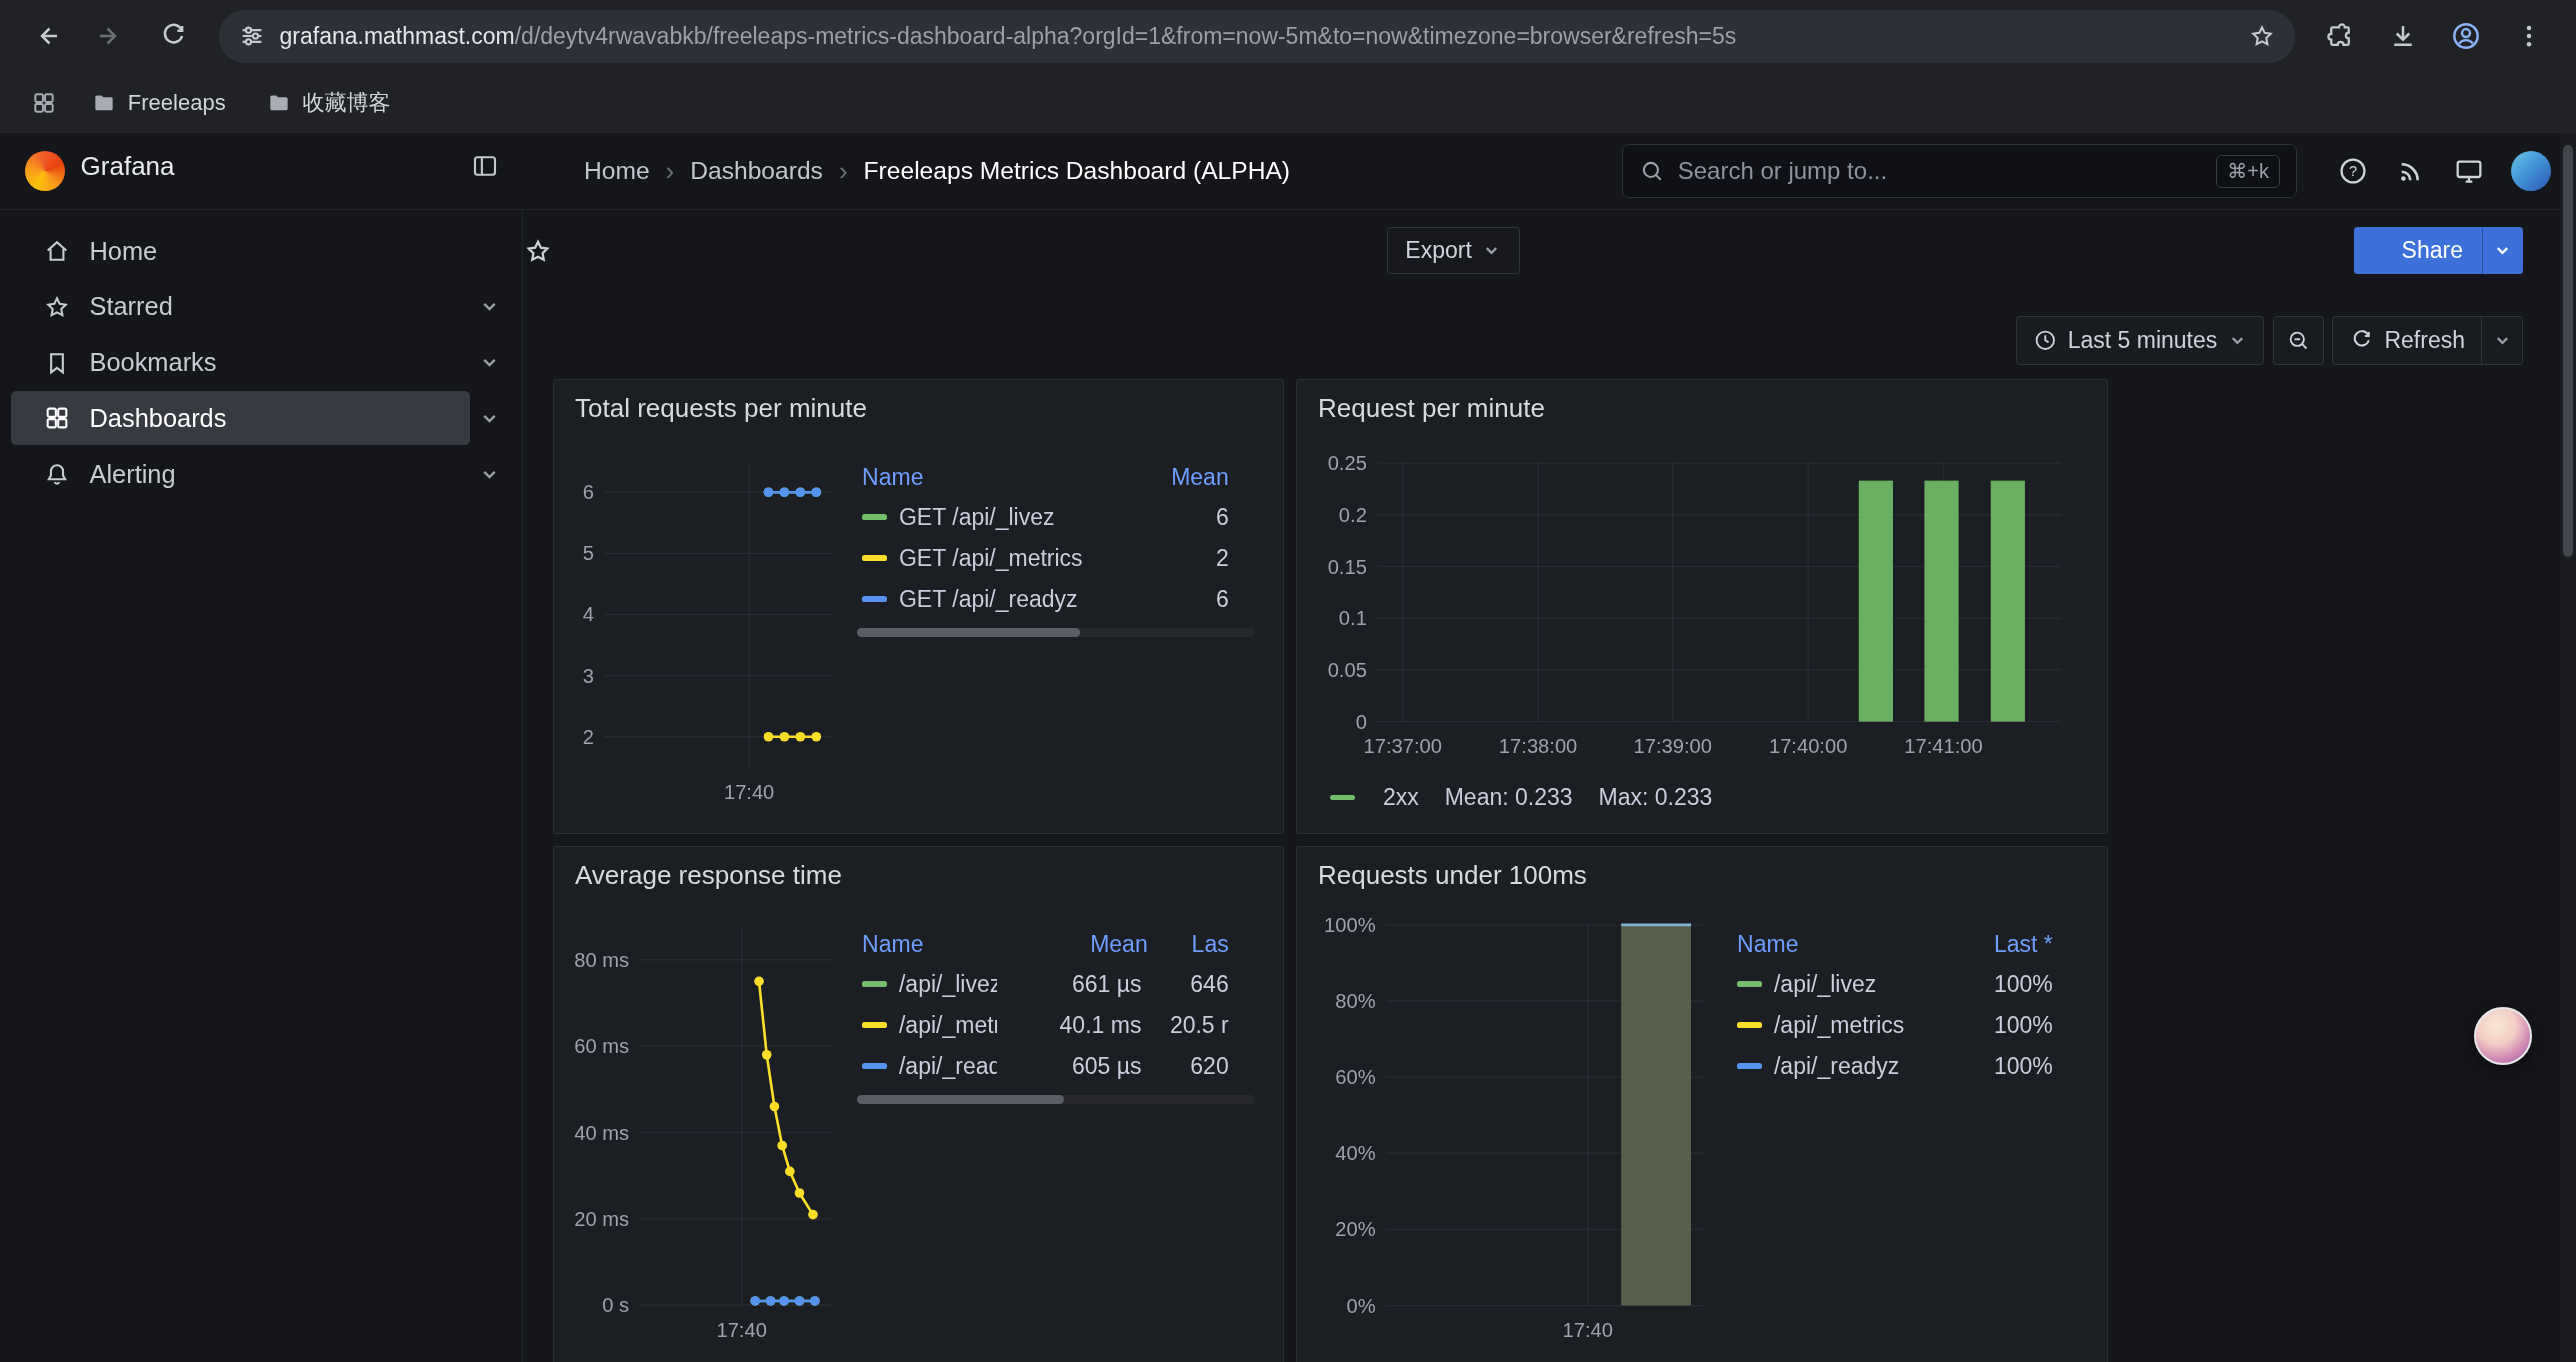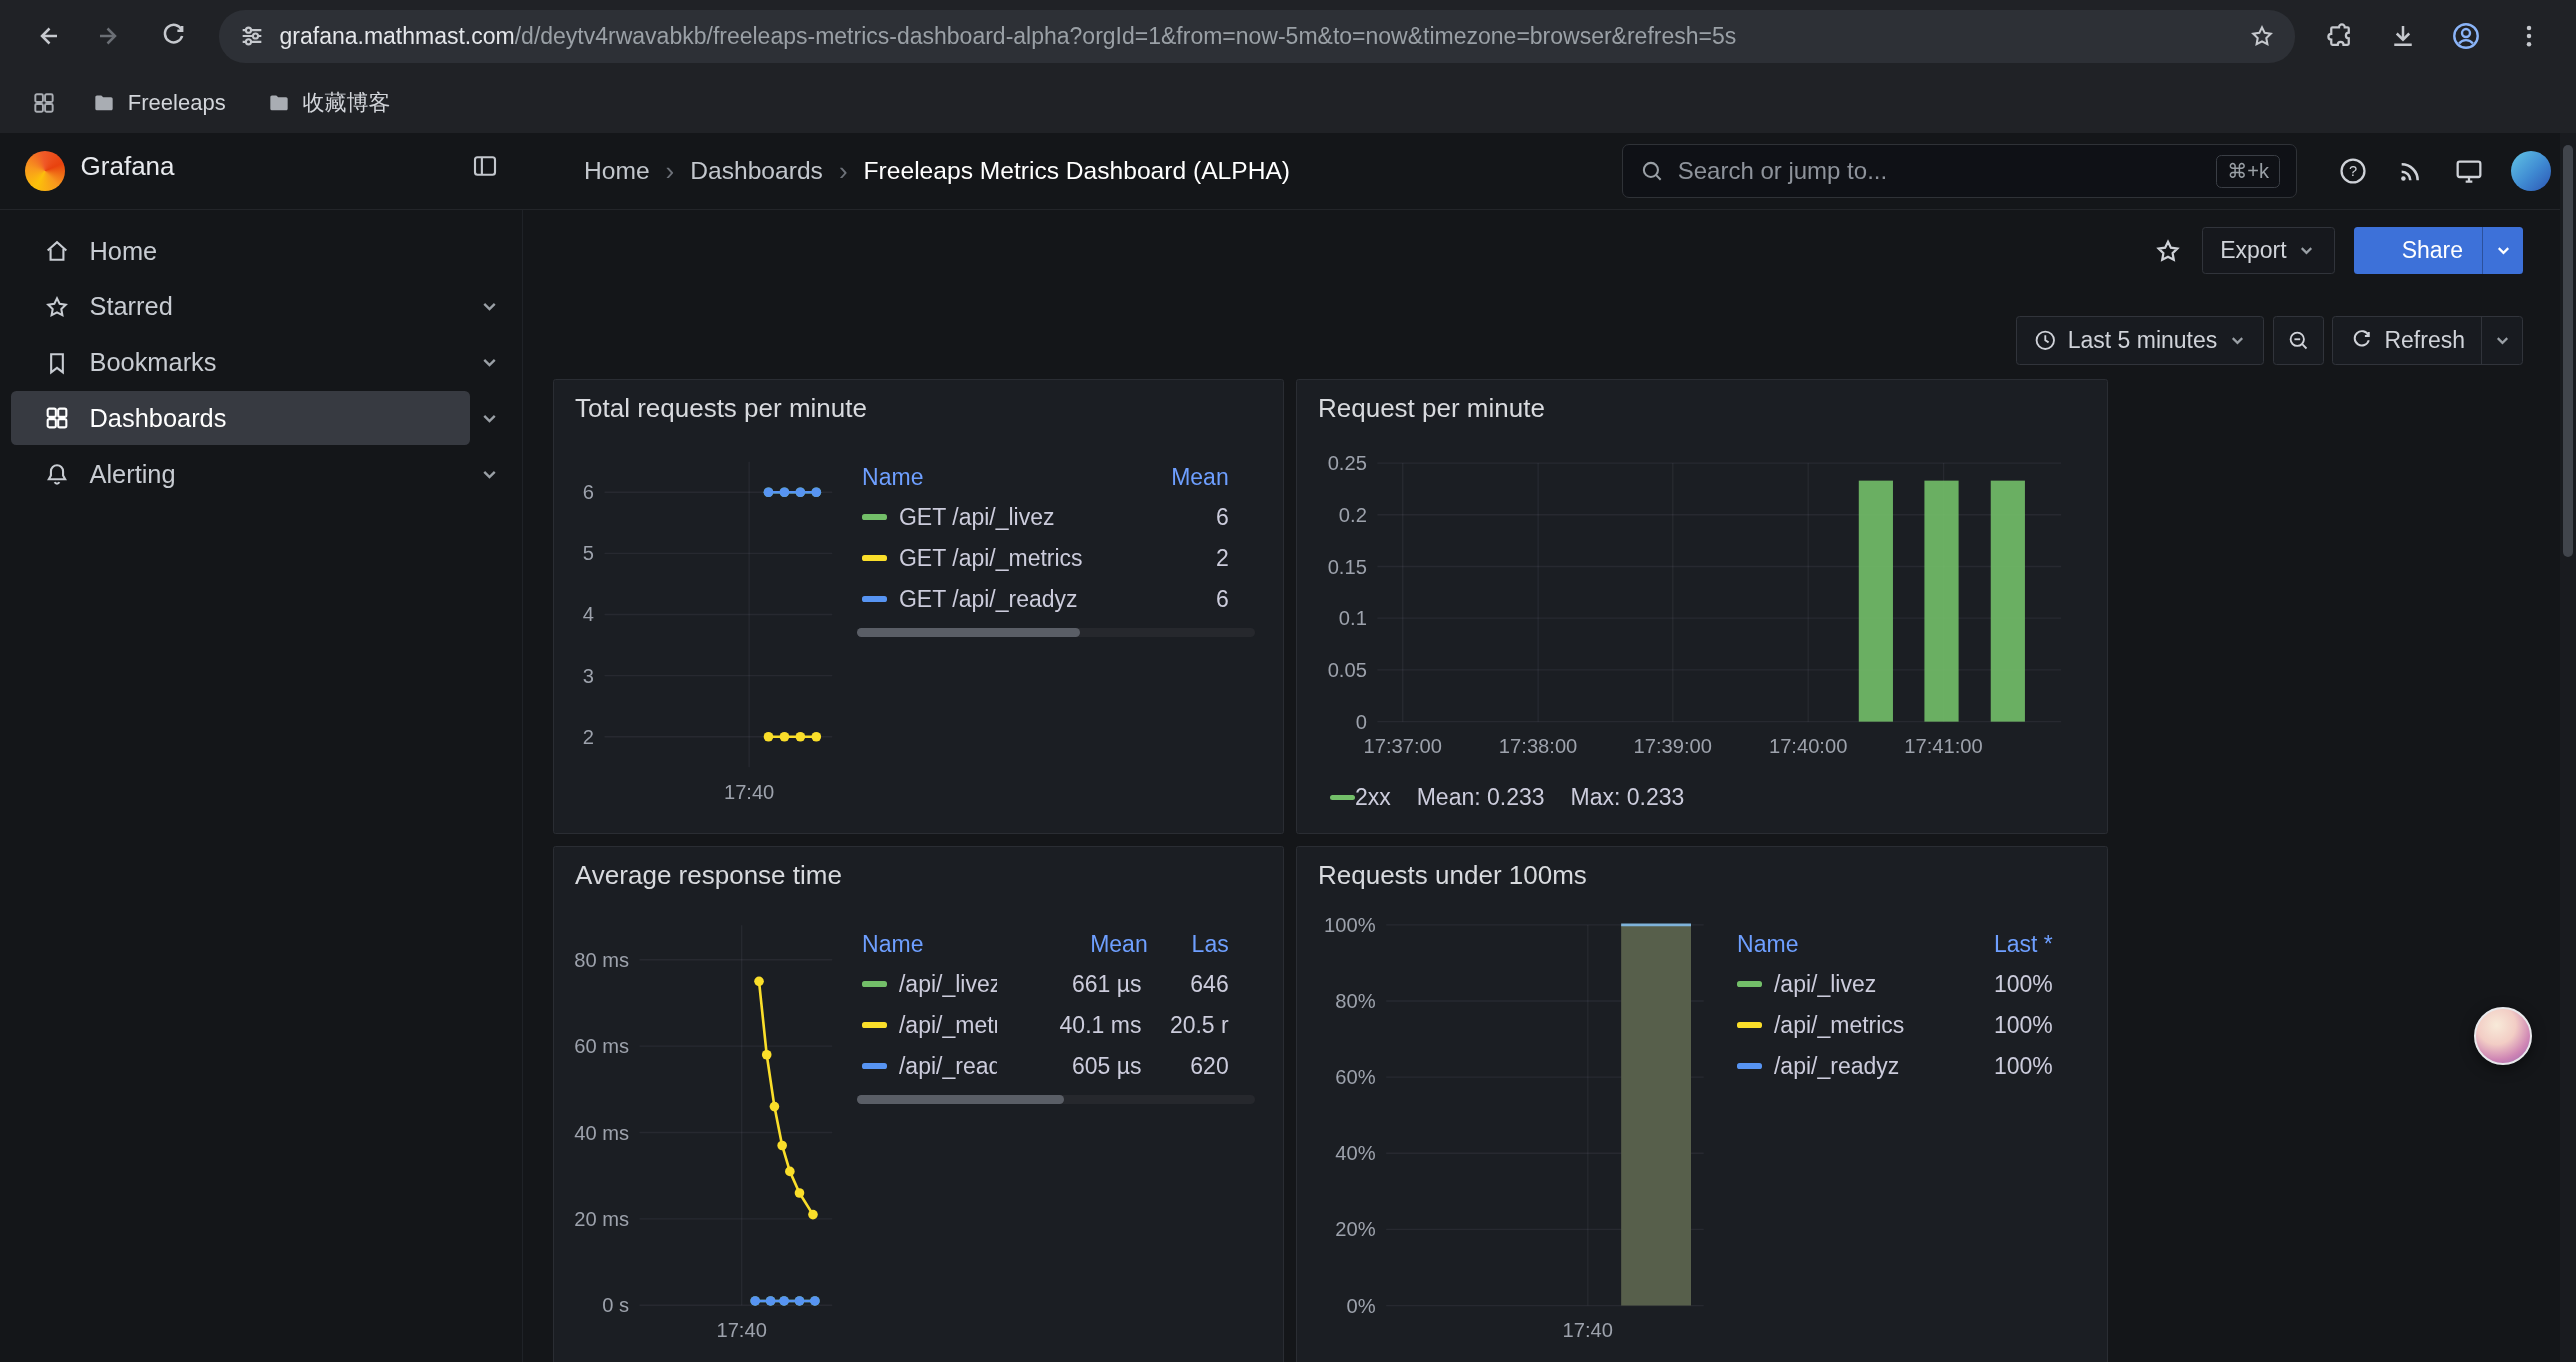--- a/index.html
+++ b/index.html
@@ -38,21 +38,21 @@
 
   .app-body { flex:1; display:flex; min-height:0; }
   .sidebar { width:523px; flex:none; border-right:0.9px solid #1f2227; padding-top:12.3px; }
   .nav-row { display:flex; align-items:center; height:54px; margin:1.8px 12.3px 1.8px 10.5px; }
   .nav-pill { flex:1; display:flex; align-items:center; gap:19px; height:100%; border-radius:5.3px; padding:0 0 0 32px; color:#c8ccd2; }
   .nav-row.active .nav-pill { background:#373a41; color:#ffffff; }
   .nav-label { font-size:25.4px; }
   .nav-chev { width:40px; display:flex; justify-content:center; color:#9aa0a6; }
 
   .main { flex:1; display:flex; flex-direction:column; min-width:0; position:relative; }
-  .subheader { height:65px; display:flex; align-items:center; justify-content:flex-end; gap:19px; padding:16px 53px 0 0; }
+  .subheader { height:65px; display:flex; align-items:center; justify-content:space-between; gap:19px; padding:16px 53px 0 0; }
   .ghostbtn { height:47px; display:flex; align-items:center; gap:10.5px; padding:0 17.5px; background:#16181d; border:0.9px solid #31343b; border-radius:3.5px; color:#d0d3d9; font-size:23px; }
   .bluebtn { height:47px; display:flex; align-items:stretch; background:#3d71d9; border-radius:3.5px; color:#ffffff; font-size:23px; font-weight:500; overflow:hidden; }
   .bluebtn .lbl { display:flex; align-items:center; padding:0 19px;margin-left:29px; }
   .bluebtn .car { display:flex; align-items:center; padding:0 10.5px; border-left:0.9px solid rgba(0,0,0,0.28); }
   .iconbtn { color:#cfd2d8; display:flex; align-items:center; justify-content:center; }
 
   .timebar { height:51px; margin-top:40px; display:flex; align-items:center; justify-content:flex-end; gap:8.8px; padding-right:53px; }
   .ctrl { height:49px; background:#181b20; border:0.9px solid #31343b; border-radius:3.5px; display:flex; align-items:center; color:#d0d3d9; font-size:23px; }
   .ctrl .seg { display:flex; align-items:center; gap:10.5px; padding:0 16px; height:100%; }
   .ctrl .seg.car { padding:0 10.5px; border-left:0.9px solid #31343b; }
@@ -73,21 +73,21 @@
   .cols2 { grid-template-columns:1fr 74px; }
   .cols3 { grid-template-columns:1fr 132px 75px; }
   .cols2b { grid-template-columns:1fr 114px; }
   .lg-name { display:flex; align-items:center; gap:12.3px; white-space:nowrap; overflow:hidden; }
   .swatch { width:24.6px; height:5.3px; border-radius:2.6px; flex:none; background:#888; }
   .lg-val { text-align:right; white-space:nowrap; overflow:hidden; }
   .lg-scroll { height:8.8px; background:#26282d; border-radius:4.4px; margin-top:8.8px; position:relative; }
   .lg-thumb { position:absolute; top:0; left:0; height:100%; background:#5a5e66; border-radius:4.4px; }
 
   .p2legend { height:46px; flex:none; display:flex; align-items:center; gap:26px; padding-left:28px; font-size:23px; color:#ccccdc; }
-  .p2legend .nm { display:flex; align-items:center; gap:0; }
+  .p2legend .nm { display:flex; align-items:center; gap:28px; }
 
   .nodata { flex:1; display:flex; align-items:center; justify-content:center; font-size:30px; color:#8e9299; }
 
   .chatfab { position:absolute; right:44px; top:1007px; width:58px; height:58px; border-radius:50%;
     border:2.6px solid #e9e9ec; background:radial-gradient(circle at 38% 30%, #f8ead9 0%, #f2cdc5 38%, #cf86b4 68%, #8f5fae 100%);
     box-shadow:0 3.5px 12.3px rgba(0,0,0,0.5); }
 
   .pagebar { position:absolute; right:0; top:133px; bottom:0; width:16px; background:#191b1f; }
   .pagebar .pb-thumb { position:absolute; left:2.6px; right:2.6px; top:12.3px; height:412px; background:#41454c; border-radius:7px; }
 </style>

